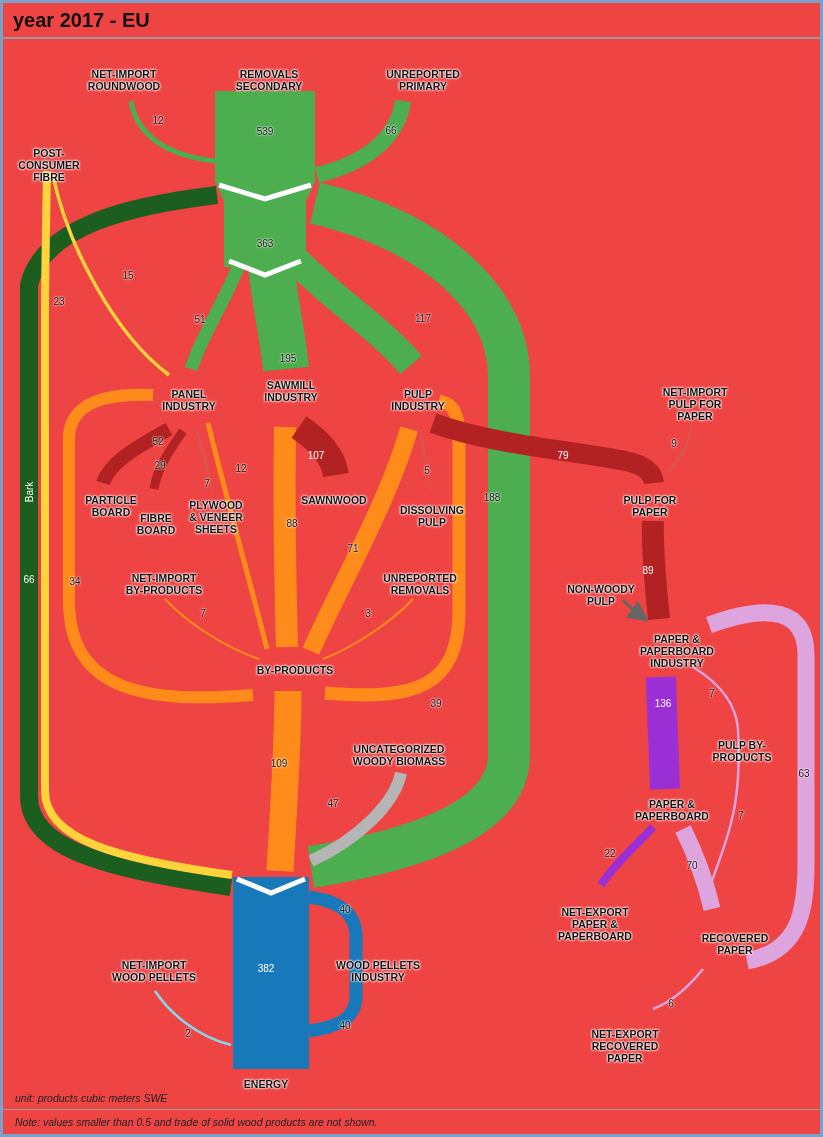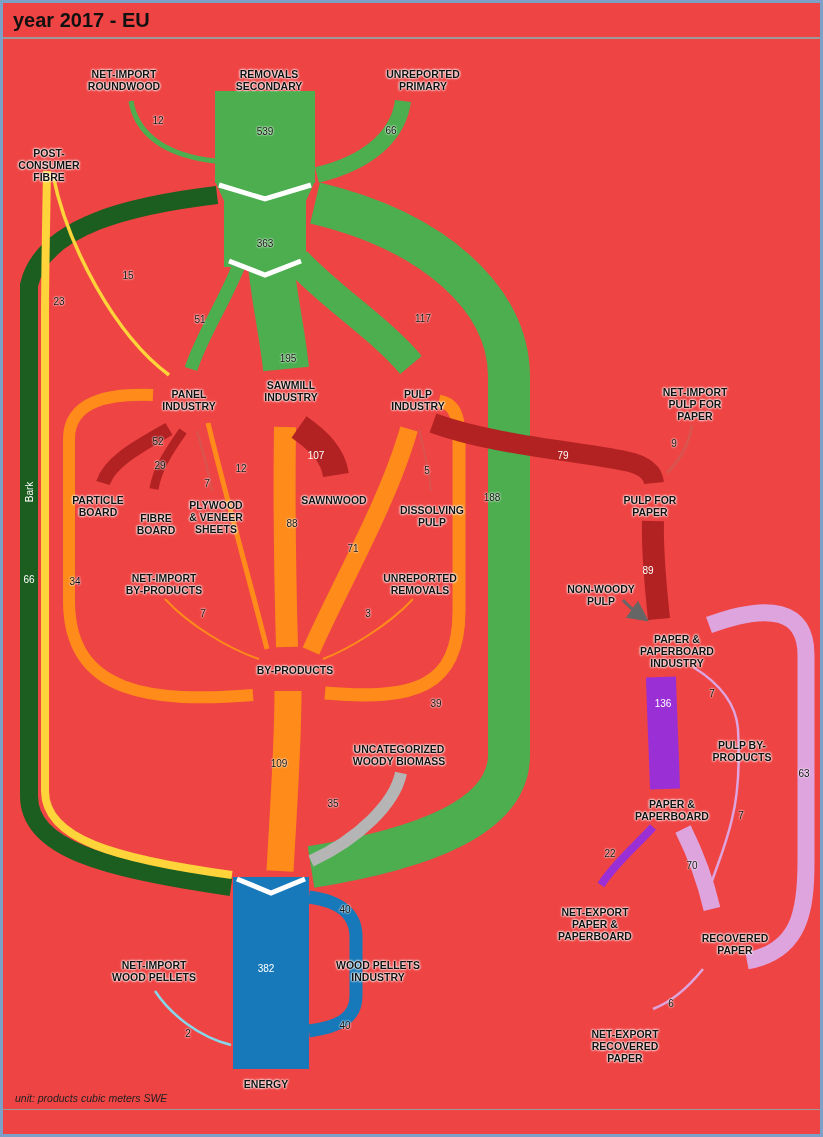--- a/index.html
+++ b/index.html
@@ -127,21 +127,21 @@
     </div>
   <div class="node-label" style="left:415px;top:397px">
       <div>PULP</div>
       <div>INDUSTRY</div>
     </div>
   <div class="node-label" style="left:692px;top:401px">
       <div>NET-IMPORT</div>
       <div>PULP FOR</div>
       <div>PAPER</div>
     </div>
-  <div class="node-label" style="left:95px;top:503px">
+  <div class="node-label" style="left:108px;top:503px">
       <div>PARTICLE</div>
       <div>BOARD</div>
     </div>
   <div class="node-label" style="left:153px;top:521px">
       <div>FIBRE</div>
       <div>BOARD</div>
     </div>
   <div class="node-label" style="left:213px;top:514px">
       <div>PLYWOOD</div>
       <div>&amp; VENEER</div>
@@ -237,28 +237,29 @@
   <div class="flow-value" style="left:350px;top:545px">71</div>
   <div class="flow-value" style="left:424px;top:467px">5</div>
   <div class="flow-value white" style="left:560px;top:452px">79</div>
   <div class="flow-value" style="left:671px;top:440px">9</div>
   <div class="flow-value white" style="left:645px;top:567px">89</div>
   <div class="flow-value" style="left:200px;top:610px">7</div>
   <div class="flow-value" style="left:365px;top:610px">3</div>
   <div class="flow-value" style="left:72px;top:578px">34</div>
   <div class="flow-value" style="left:433px;top:700px">39</div>
   <div class="flow-value" style="left:276px;top:760px">109</div>
-  <div class="flow-value" style="left:330px;top:800px">35</div>
+  <div class="flow-value" style="left:330px;top:800px">47</div>
   <div class="flow-value white" style="left:660px;top:700px">136</div>
   <div class="flow-value" style="left:709px;top:690px">7</div>
   <div class="flow-value" style="left:738px;top:812px">7</div>
   <div class="flow-value" style="left:607px;top:850px">22</div>
   <div class="flow-value" style="left:689px;top:862px">70</div>
   <div class="flow-value" style="left:801px;top:770px">63</div>
   <div class="flow-value" style="left:668px;top:1000px">6</div>
   <div class="flow-value" style="left:342px;top:906px">40</div>
   <div class="flow-value" style="left:342px;top:1022px">40</div>
   <div class="flow-value" style="left:185px;top:1030px">2</div>
   <div class="flow-value white" style="left:263px;top:965px">382</div>
 
   <div class="footnote" style="left:12px;top:1089px">unit: products cubic meters SWE</div>
+  <div class="footnote" style="left:12px;top:1113px">Note: values smaller than 0.5 and trade of solid wood products are not shown.</div>
 
 </div>
 
 </body></html>

